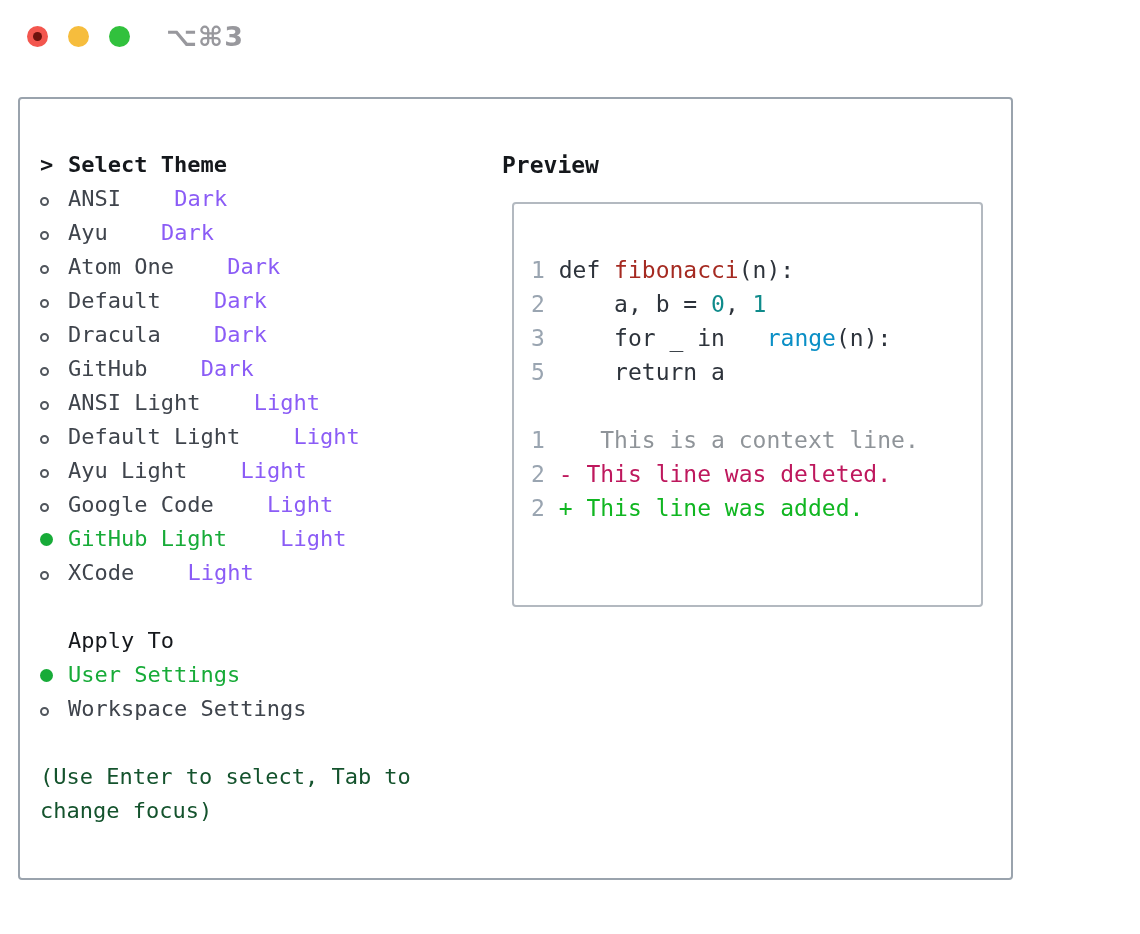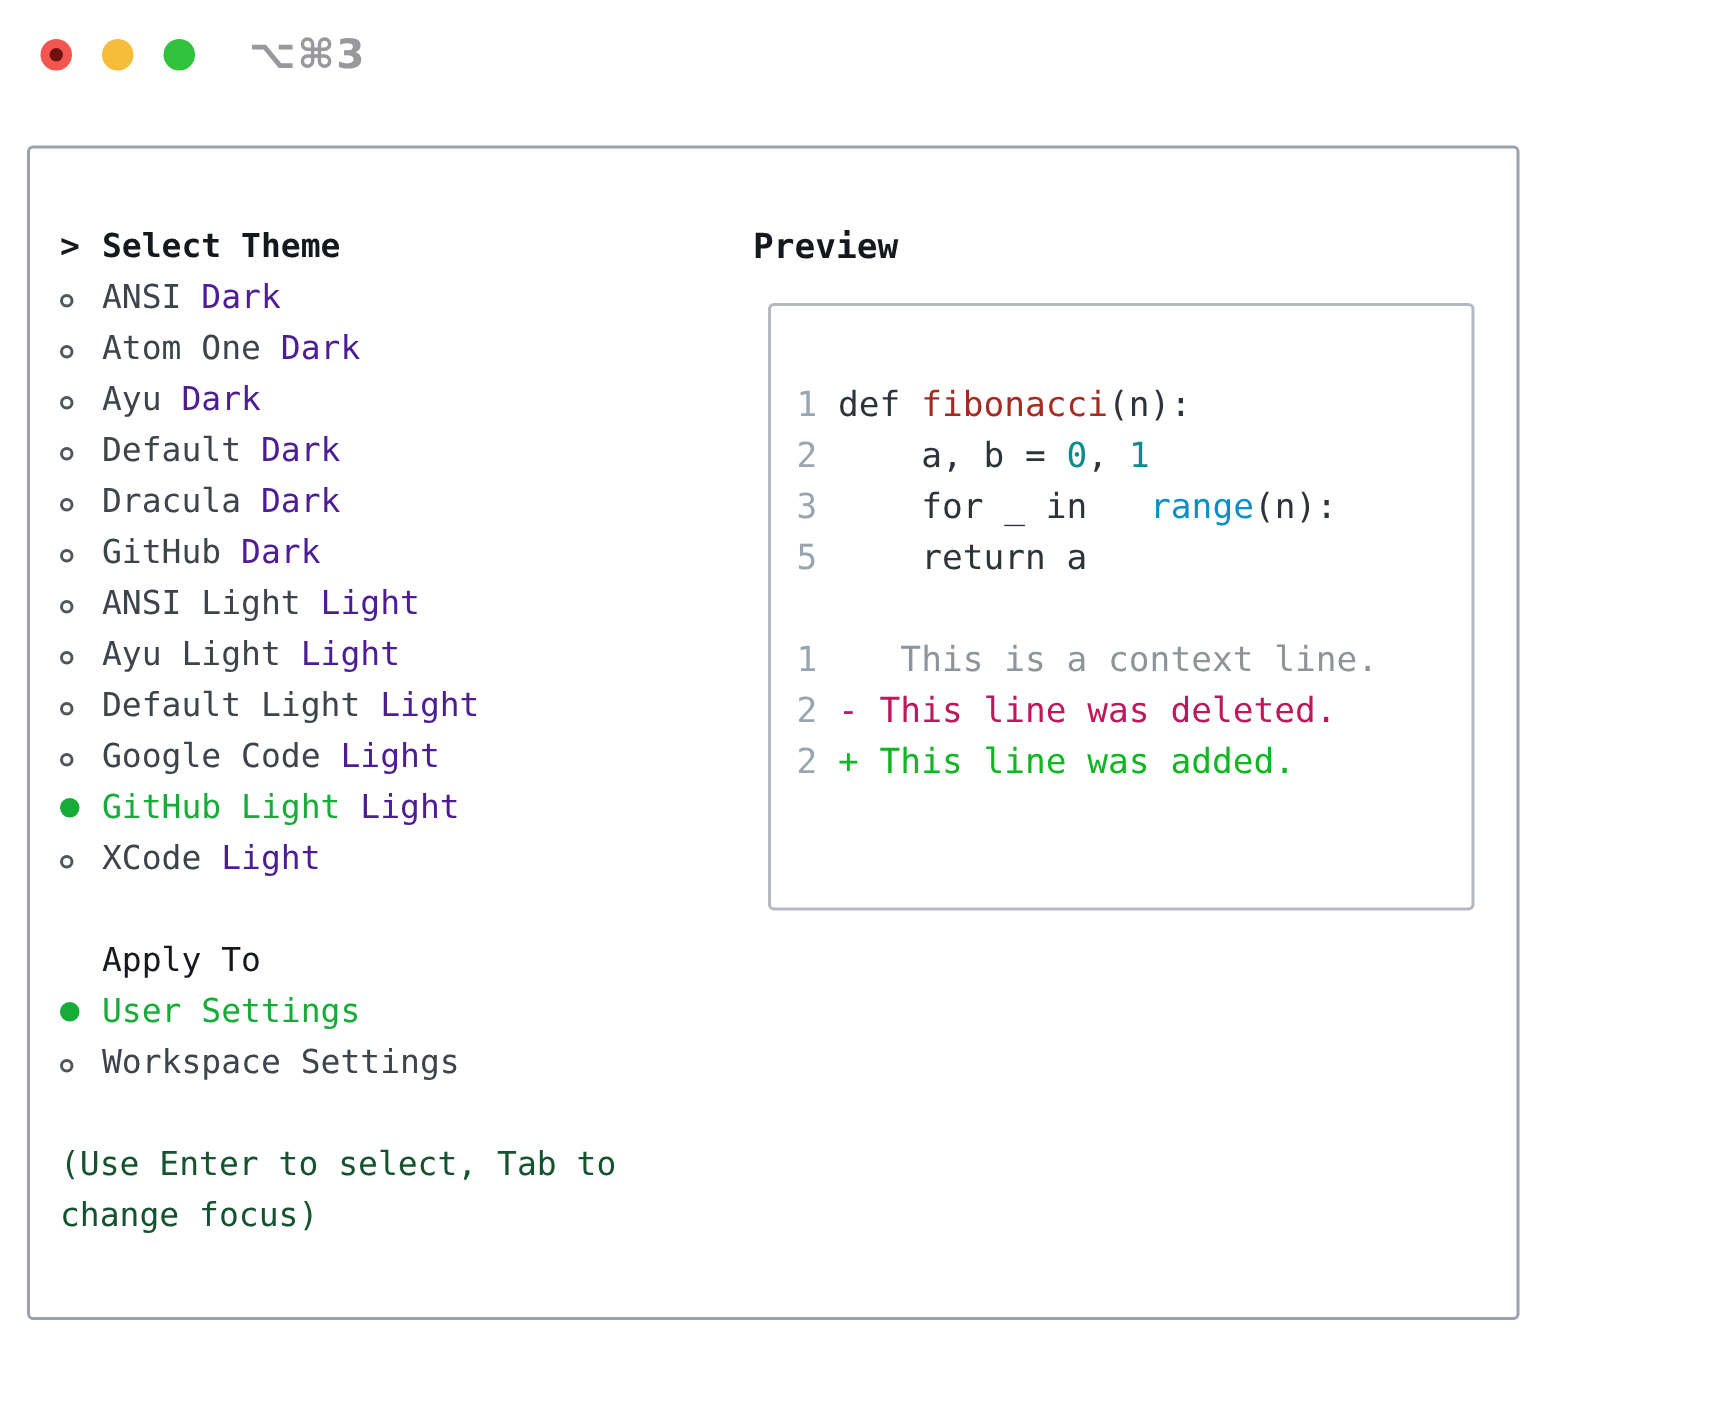--- a/index.html
+++ b/index.html
@@ -27,21 +27,21 @@
   .row { height:34px; line-height:34px; font-size:22px; white-space:pre; color:#3f444c; }
   .row .mk { display:inline-block; width:28px; }
   .ring { display:inline-block; width:9px; height:9px; border:2px solid #51565d;
           border-radius:50%; }
   .disc { display:inline-block; width:13px; height:13px; background:#17ab38;
           border-radius:50%; }
   .prompt { font-weight:bold; color:#15181c; }
   .hdr { font-weight:bold; color:#15181c; }
   .hdr2 { color:#15181c; }
   .sel { color:#17ab38; }
-  .suffix { color:#4c1d95; }
+  .suffix { color:#8b5cf6;margin-left:40px; }
   .hint { color:#14532d; }
 
   
   .preview-hdr { position:absolute; left:482px; top:49px; height:34px; line-height:34px;
                  font-size:23px; font-weight:bold; color:#15181c; }
   .preview-box { position:absolute; left:492px; top:103px; width:471px; height:405px;
                  border:2px solid #b3b9c0; border-radius:4px; background:#fff;
                  padding:49px 0 0 17px; }
   .cline { height:34px; line-height:34px; font-size:23px; white-space:pre; }
   .gut { color:#9aa5b1; }
@@ -64,28 +64,28 @@
       <div class="light yellow"></div>
       <div class="light green"></div>
     </div>
     <div class="win-title">⌥⌘3</div>
   </div>
 
   <div class="panel">
     <div class="left-col">
         <div class="row"><span class="mk prompt">&gt;</span><span class="hdr">Select Theme</span></div>
         <div class="row"><span class="mk"><span class="ring"></span></span><span>ANSI</span><span class="suffix"> Dark</span></div>
+        <div class="row"><span class="mk"><span class="ring"></span></span><span>Ayu</span><span class="suffix"> Dark</span></div>
         <div class="row"><span class="mk"><span class="ring"></span></span><span>Atom One</span><span class="suffix"> Dark</span></div>
-        <div class="row"><span class="mk"><span class="ring"></span></span><span>Ayu</span><span class="suffix"> Dark</span></div>
         <div class="row"><span class="mk"><span class="ring"></span></span><span>Default</span><span class="suffix"> Dark</span></div>
         <div class="row"><span class="mk"><span class="ring"></span></span><span>Dracula</span><span class="suffix"> Dark</span></div>
         <div class="row"><span class="mk"><span class="ring"></span></span><span>GitHub</span><span class="suffix"> Dark</span></div>
         <div class="row"><span class="mk"><span class="ring"></span></span><span>ANSI Light</span><span class="suffix"> Light</span></div>
+        <div class="row"><span class="mk"><span class="ring"></span></span><span>Default Light</span><span class="suffix"> Light</span></div>
         <div class="row"><span class="mk"><span class="ring"></span></span><span>Ayu Light</span><span class="suffix"> Light</span></div>
-        <div class="row"><span class="mk"><span class="ring"></span></span><span>Default Light</span><span class="suffix"> Light</span></div>
         <div class="row"><span class="mk"><span class="ring"></span></span><span>Google Code</span><span class="suffix"> Light</span></div>
         <div class="row"><span class="mk"><span class="disc"></span></span><span class="sel">GitHub Light</span><span class="suffix"> Light</span></div>
         <div class="row"><span class="mk"><span class="ring"></span></span><span>XCode</span><span class="suffix"> Light</span></div>
         <div class="row"></div>
         <div class="row"><span class="mk"></span><span class="hdr2">Apply To</span></div>
         <div class="row"><span class="mk"><span class="disc"></span></span><span class="sel">User Settings</span></div>
         <div class="row"><span class="mk"><span class="ring"></span></span><span>Workspace Settings</span></div>
         <div class="row"></div>
         <div class="row"><span class="hint">(Use Enter to select, Tab to</span></div>
         <div class="row"><span class="hint">change focus)</span></div>

